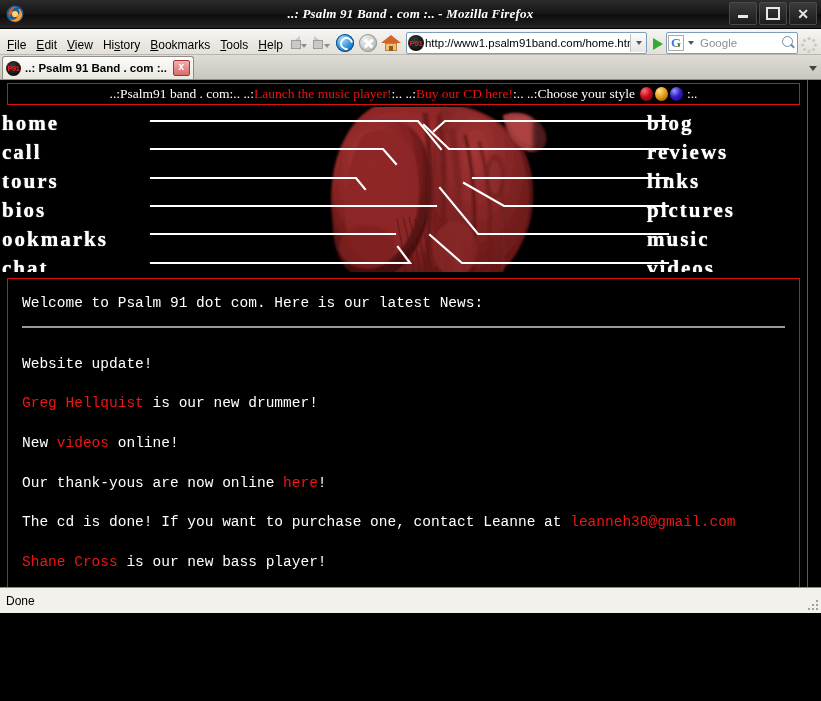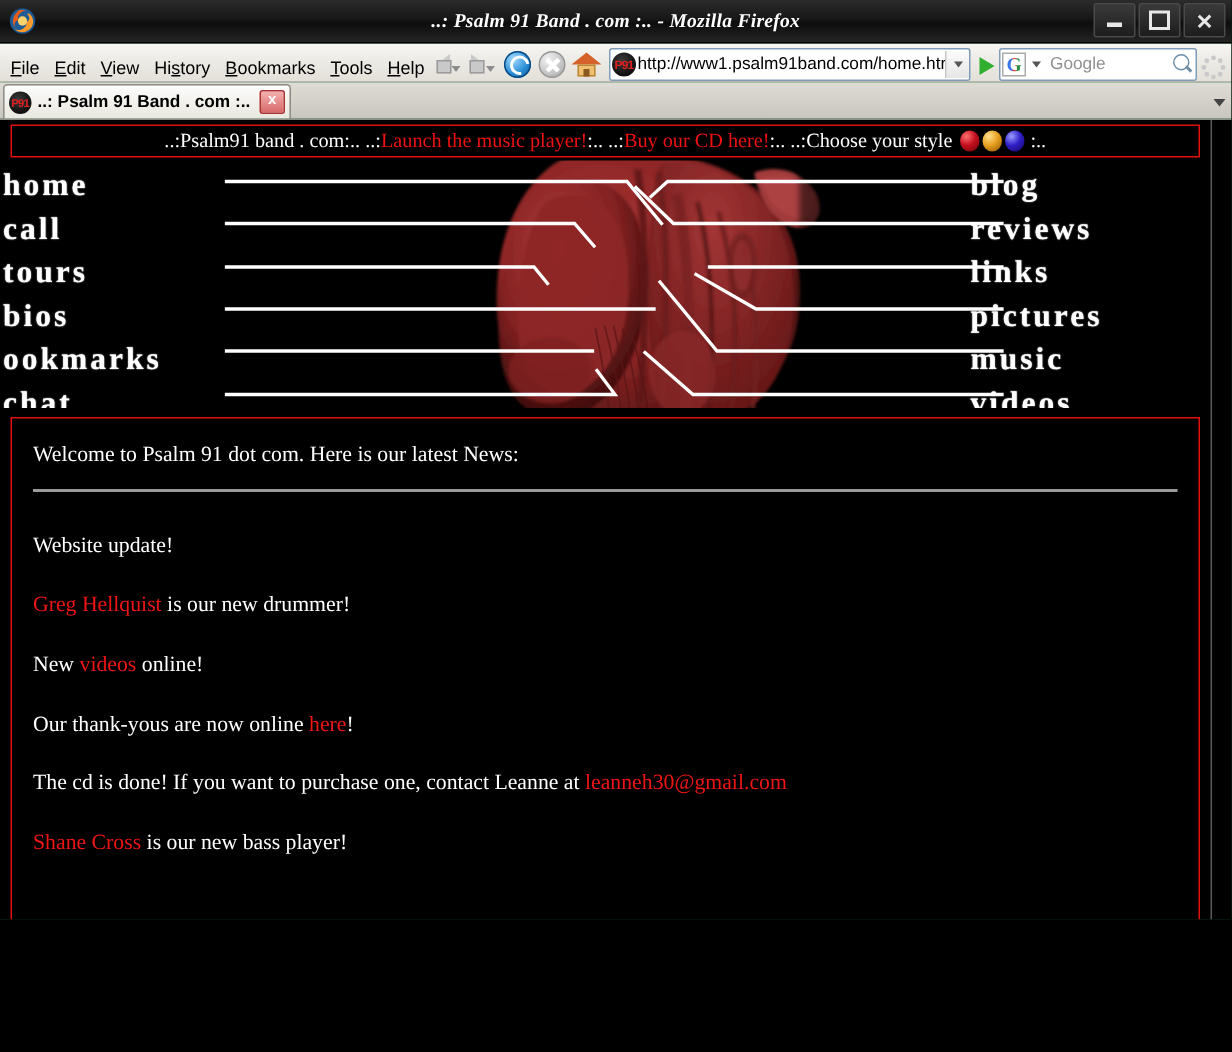--- a/index.html
+++ b/index.html
@@ -411,21 +411,21 @@
   .content {
     margin: 6px 7px 0 7px;
     border: 1px solid #e01010;
     background: #000;
     padding: 16px 14px 14px 14px;
     box-sizing: border-box;
     height: 380px;
     overflow: hidden;
   }
   .content p {
-    font-family: Liberation Serif, serif;
+    font-family: Liberation Mono, monospace;
     font-size: 14.5px;
     color: #ffffff;
     margin: 0 0 23px 0;
     line-height: 1.15;
   }
   .content p.first { margin-bottom: 14px; }
   .content a, .content .lnk {
     color: #ee1515;
     text-decoration: none;
   }
@@ -714,13 +714,24 @@
             <p><span>Our thank-yous are now online </span><span class="lnk">here</span><span>!</span></p>
             <p><span>The cd is done! If you want to purchase one, contact Leanne at </span><span class="lnk">leanneh30@gmail.com</span></p>
             <p><span class="lnk">Shane Cross</span><span> is our new bass player!</span></p>
           </div>
       </div>
     </div>
 
     <div class="vscroll"></div>
   </div>
 
+  <div class="statusbar">
+    <span class="status-text">Done</span>
+    <span class="grip">
+      <i style="right:0;bottom:0"></i>
+        <i style="right:4px;bottom:0"></i>
+        <i style="right:8px;bottom:0"></i>
+      <i style="right:0;bottom:4px"></i>
+        <i style="right:4px;bottom:4px"></i>
+      <i style="right:0;bottom:8px"></i>
+    </span>
+  </div>
 </div>
 
 </body></html>

